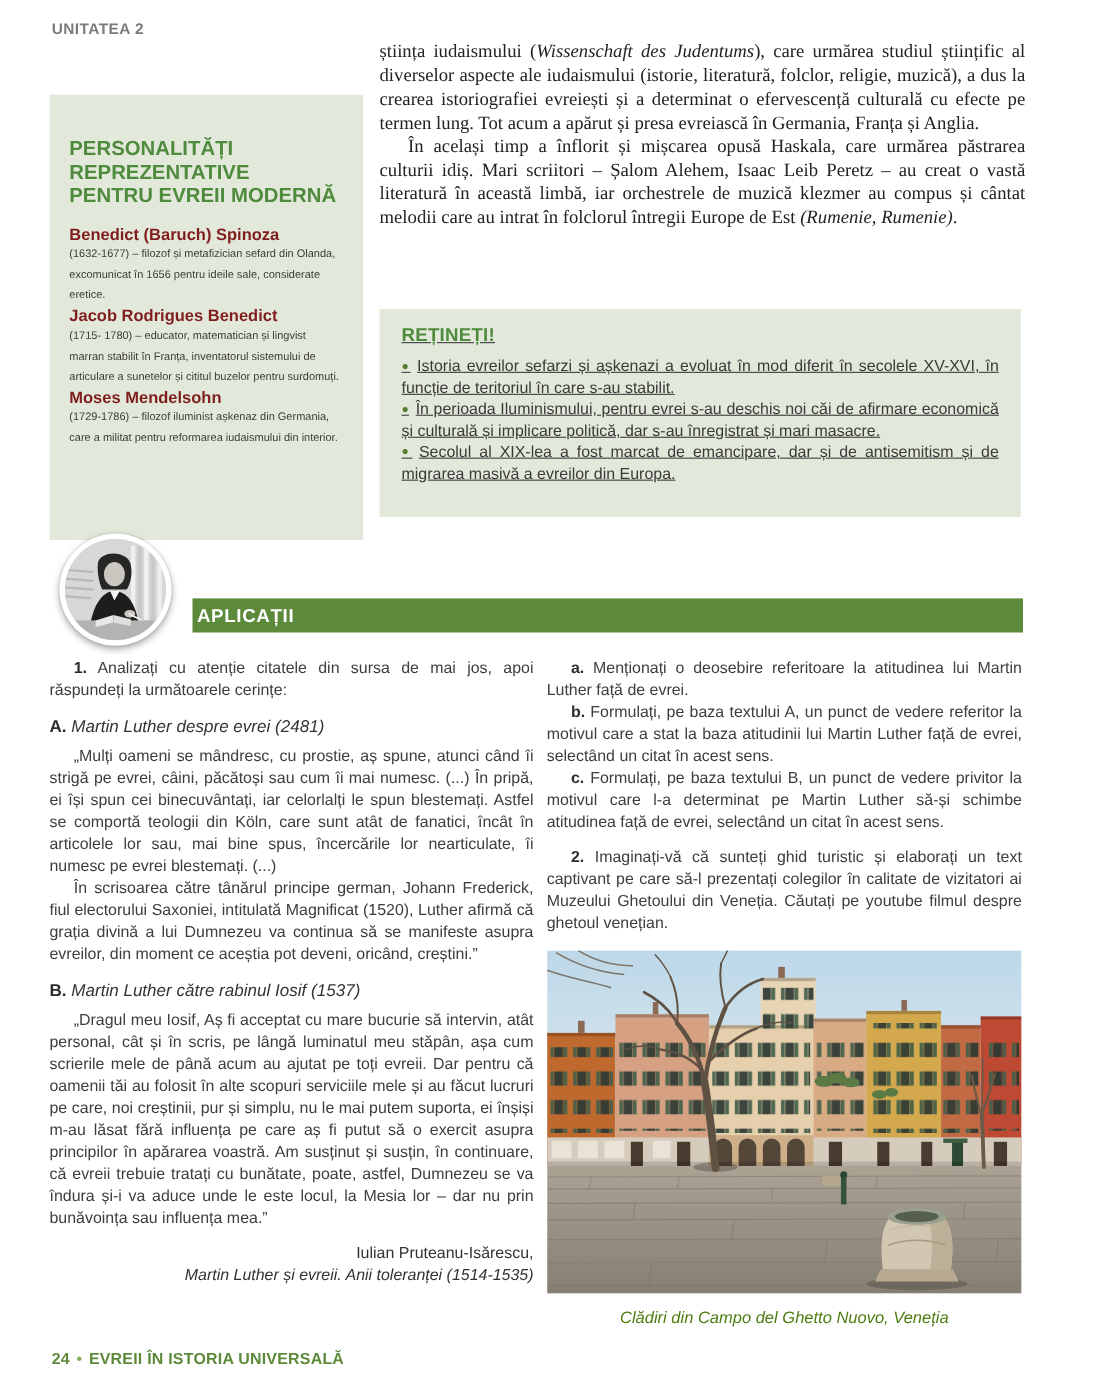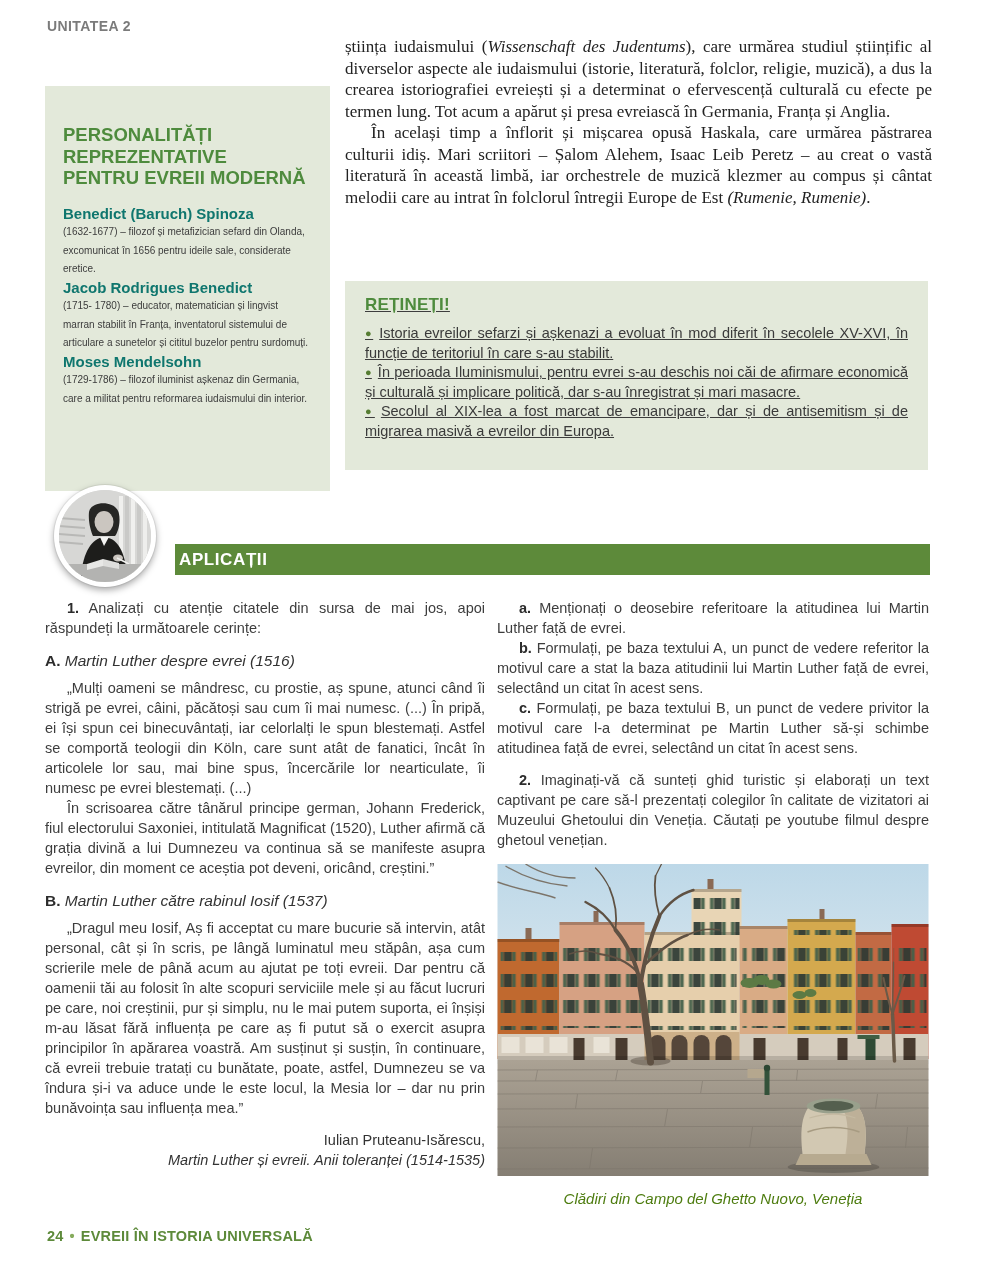--- a/index.html
+++ b/index.html
@@ -5,21 +5,21 @@
   html,body{margin:0;padding:0;background:#fff;}
   .page{position:relative;width:1000px;height:1268px;background:#ffffff;overflow:hidden;
         font-family:"Liberation Sans",sans-serif;color:#3d3d3d;}
   
   .unit{position:absolute;left:47px;top:18px;font-size:14px;font-weight:bold;color:#7b7b7b;letter-spacing:.4px;}
   
   .sidebar{position:absolute;left:45px;top:50px;width:285px;height:405px;background:#e3e9da;
            box-sizing:border-box;padding:38px 18px 16px 18px;margin-top:36px;}
   .sidebar h2{margin:0 0 16px 0;font-size:18.5px;line-height:21.5px;font-weight:bold;color:#4e8b3d;}
   .sidebar h2 span{display:block;}
-  .entry-name{font-size:15px;font-weight:bold;color:#0f766e;line-height:18.5px;}
+  .entry-name{font-size:15px;font-weight:bold;color:#7f1d1d;line-height:18.5px;}
   .entry-desc{font-size:10px;color:#3c3c3c;line-height:18.5px;}
   
   .intro{position:absolute;left:345px;top:36px;width:587px;font-family:"Liberation Serif",serif;
          font-size:17px;line-height:21.5px;color:#222;text-align:justify;}
   .intro p{margin:0;}
   .intro p.indent{text-indent:26px;}
   .it{font-style:italic;}
   
   .retineti{position:absolute;left:345px;top:281px;width:583px;height:189px;background:#e3e9da;
             box-sizing:border-box;padding:14px 20px 10px 20px;text-decoration:underline;}
@@ -125,21 +125,21 @@
       </svg>
     </div>
   </div>
 
   <div class="banner">
     <span>APLICAȚII</span>
   </div>
 
   <div class="col col-left">
     <p class="q mb"><span class="lead">1.</span> <span>Analizați cu atenție citatele din sursa de mai jos, apoi răspundeți la următoarele cerințe:</span></p>
-    <p class="src-head"><span class="lead">A.</span> <span class="tt">Martin Luther despre evrei (1516)</span></p>
+    <p class="src-head"><span class="lead">A.</span> <span class="tt">Martin Luther despre evrei (2481)</span></p>
     <p class="quote">„Mulți oameni se mândresc, cu prostie, aș spune, atunci când îi strigă pe evrei, câini, păcătoși sau cum îi mai numesc. (...) În pripă, ei își spun cei binecuvântați, iar celorlalți le spun blestemați. Astfel se comportă teologii din Köln, care sunt atât de fanatici, încât în articolele lor sau, mai bine spus, încercările lor nearticulate, îi numesc pe evrei blestemați. (...)</p>
     <p class="quote">În scrisoarea către tânărul principe german, Johann Frederick, fiul electorului Saxoniei, intitulată Magnificat (1520), Luther afirmă că grația divină a lui Dumnezeu va continua să se manifeste asupra evreilor, din moment ce aceștia pot deveni, oricând, creștini.”</p>
     <p class="src-head"><span class="lead">B.</span> <span class="tt">Martin Luther către rabinul Iosif (1537)</span></p>
     <p class="quote">„Dragul meu Iosif, Aș fi acceptat cu mare bucurie să intervin, atât personal, cât și în scris, pe lângă luminatul meu stăpân, așa cum scrierile mele de până acum au ajutat pe toți evreii. Dar pentru că oamenii tăi au folosit în alte scopuri serviciile mele și au făcut lucruri pe care, noi creștinii, pur și simplu, nu le mai putem suporta, ei înșiși m-au lăsat fără influența pe care aș fi putut să o exercit asupra principilor în apărarea voastră. Am susținut și susțin, în continuare, că evreii trebuie tratați cu bunătate, poate, astfel, Dumnezeu se va îndura și-i va aduce unde le este locul, la Mesia lor – dar nu prin bunăvoința sau influența mea.”</p>
     <p class="attrib">
       <span class="line">Iulian Pruteanu-Isărescu,</span>
       <span class="line work">Martin Luther și evreii. Anii toleranței (1514-1535)</span>
     </p>
   </div>
 

